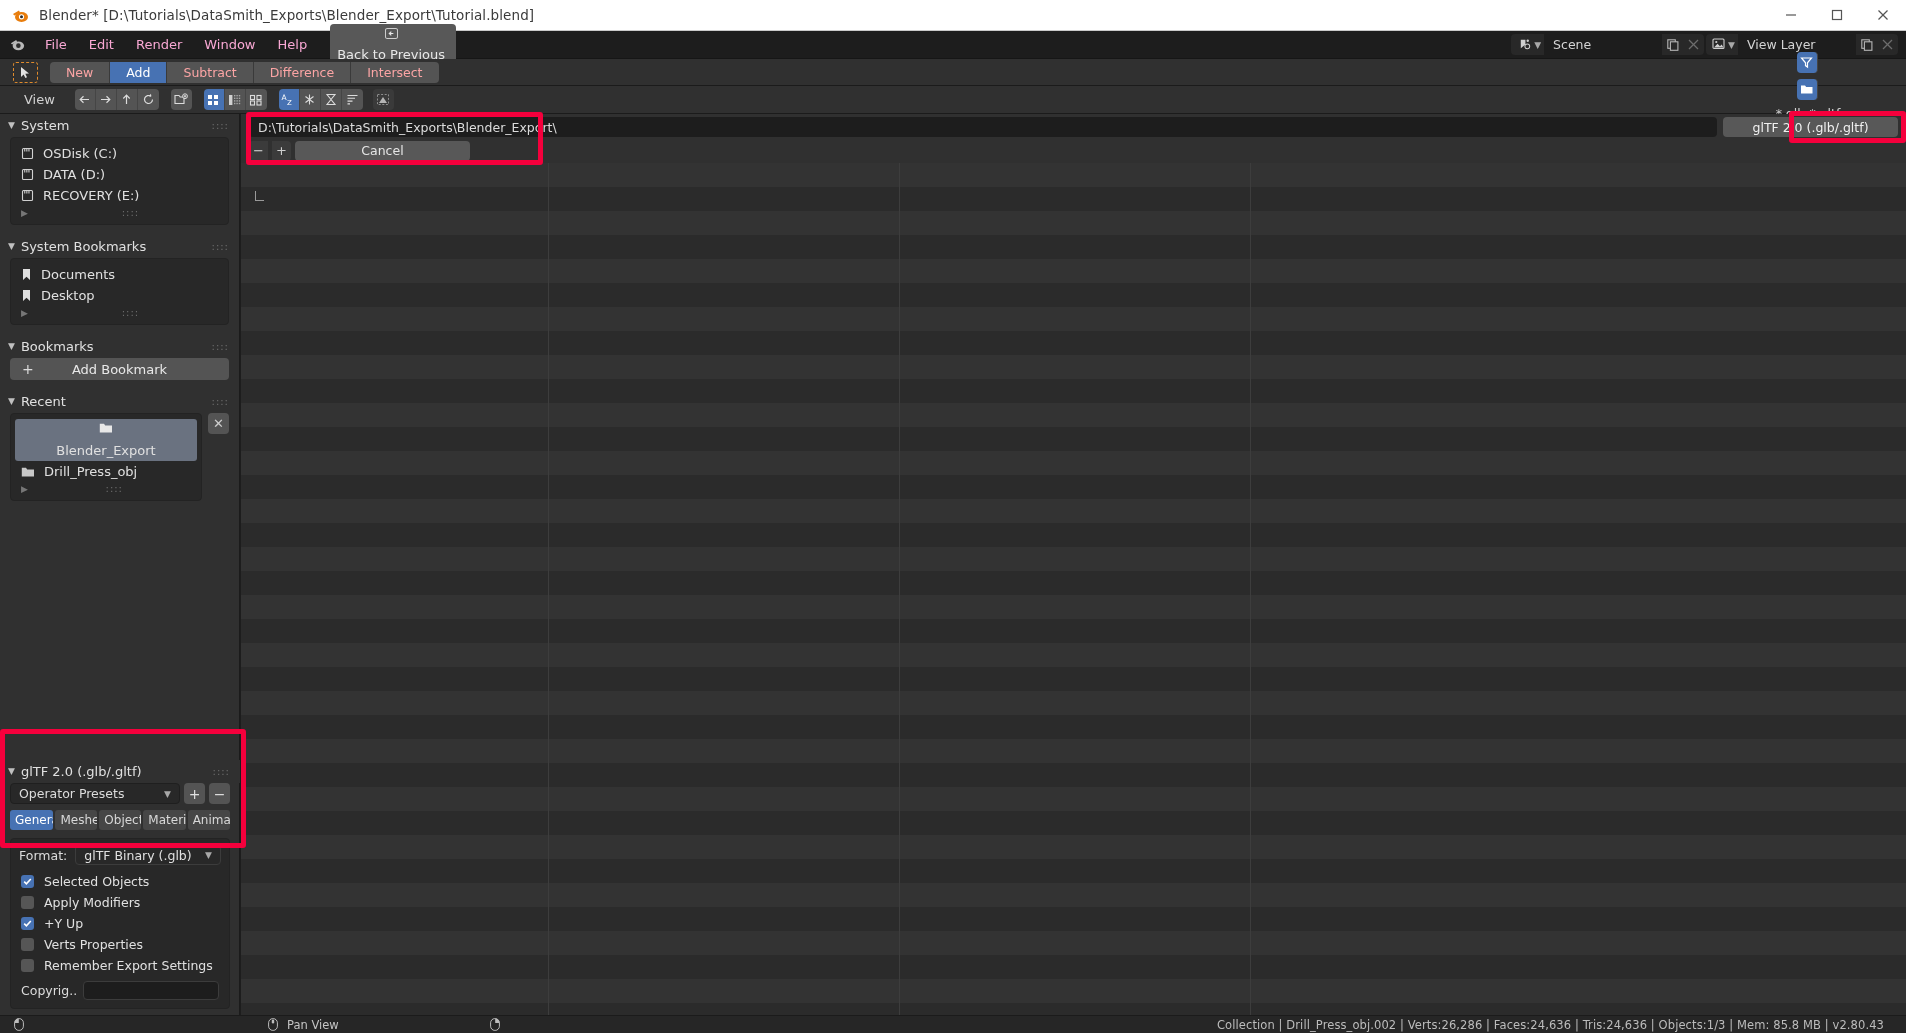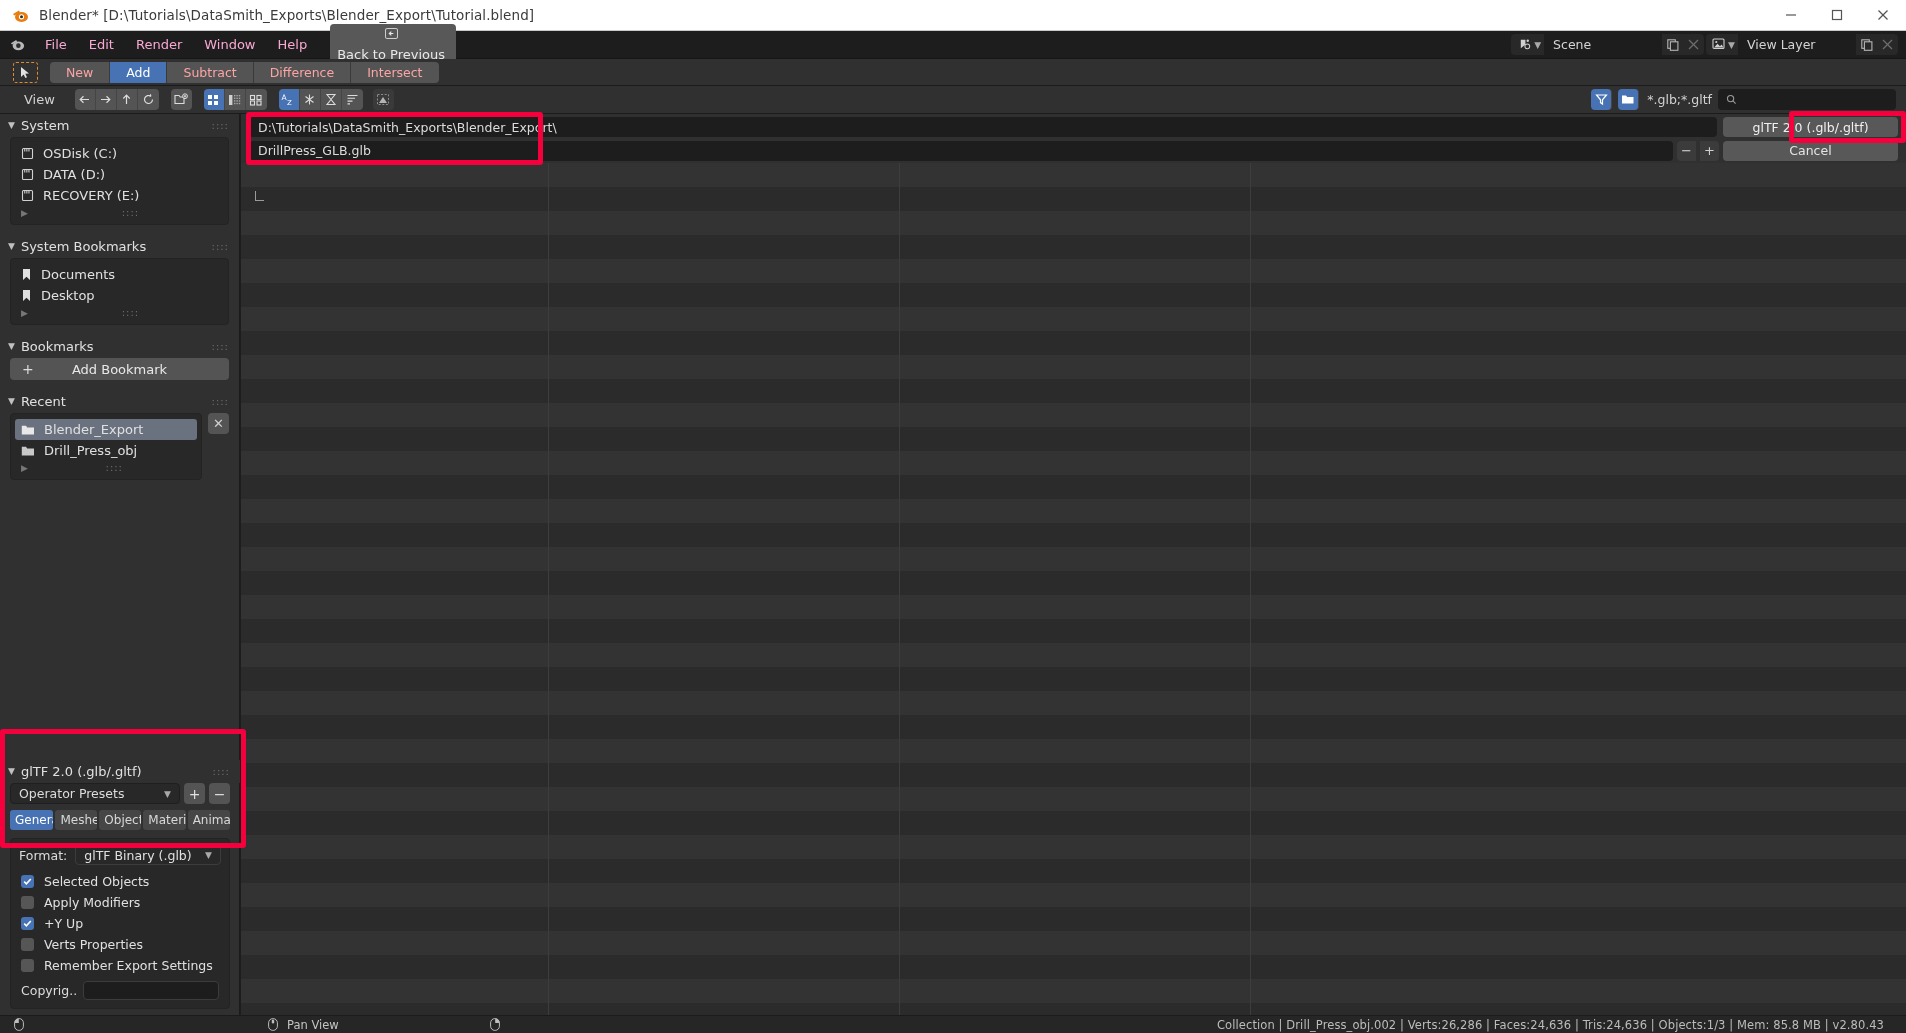--- a/index.html
+++ b/index.html
@@ -79,21 +79,21 @@
     border-bottom: 1px solid #1b1b1b;
   }
   .view-label { margin-left: 16px; color: #d2d2d2; font-size: 13px; padding: 2px 8px; border-radius:3px; }
   .icon-group { display: flex; margin-left: 12px; border-radius: 4px; overflow: hidden; }
   .ibtn {
     width: 21px; height: 21px; background: #545454; display:flex; align-items:center; justify-content:center;
     border-right: 1px solid #454545; color: #dcdcdc;
   }
   .ibtn:last-child { border-right: none; }
   .ibtn.on { background: #4772b3; color: #fff; }
-  .fb-header-right { margin-left: auto; display:flex; align-items:center; gap:6px; padding-right: 10px; }
+  .fb-header-right { margin-left: auto; display:flex; align-items:center; gap:6px; padding-right: 10px; flex-direction: column; }
   .filter-text { color:#d2d2d2; font-size:12.5px; margin-left:2px; }
   .search-box {
     width: 178px; height: 21px; background: #1d1d1d; border-radius: 4px;
     display:flex; align-items:center; padding: 0 8px; color:#8a8a8a; gap:5px;
   }
 
   
   .sidebar {
     position: absolute; top: 114px; left: 0; width: 240px; height: 901px;
     background: #303030; border-right: 1px solid #1b1b1b;
@@ -105,21 +105,21 @@
   .tri { color:#c0c0c0; font-size: 9px; transform: translateY(-1px); }
   .grip { margin-left:auto; color:#6e6e6e; font-size:10px; letter-spacing:1px; line-height: 6px; }
   .panel-box {
     margin: 0 10px 10px 10px; background: #282828; border: 1px solid #232323;
     border-radius: 4px; padding: 5px 4px 2px 4px;
   }
   .row-item {
     display: flex; align-items: center; gap: 9px; padding: 3px 6px; border-radius: 3px;
     color: #e0e0e0; font-size: 13px;
   }
-  .row-item.sel { background: #6a7280; }
+  .row-item.sel { background: #6a7280; flex-direction: column; }
   .row-more { display:flex; align-items:center; padding: 2px 6px 4px 6px; color:#777; font-size:9px; }
   .row-more .dots { margin-left:auto; margin-right:40%; color:#6e6e6e; letter-spacing:1px; line-height:6px; font-size:10px; }
   .addbm {
     margin: 0 10px 10px 10px; height: 22px; background: #545454; border-radius: 4px;
     display: flex; align-items: center; justify-content: center; color: #e8e8e8; font-size: 13px;
     position: relative;
   }
   .addbm .plus { position: absolute; left: 12px; font-size: 14px; color:#dcdcdc; }
   .recent-wrap { display:flex; align-items:flex-start; margin: 0 10px 10px 10px; gap: 6px; }
   .recent-box { flex: 1; background:#282828; border:1px solid #232323; border-radius:4px; padding:5px 4px 2px 4px; }
@@ -668,23 +668,20 @@
   <div class="main">
     <div class="pathrow">
       <div class="path-field">
         <span>D:\Tutorials\DataSmith_Exports\Blender_Export\</span>
       </div>
       <div class="exp-btn">
         <span>glTF 2.0 (.glb/.gltf)</span>
       </div>
     </div>
     <div class="namerow">
-      <div class="name-field">
-        <span>DrillPress_GLB.glb</span>
-      </div>
       <span class="pm left">
         <span>−</span>
       </span>
       <span class="pm right">
         <span>+</span>
       </span>
       <div class="cancel-btn">
         <span>Cancel</span>
       </div>
     </div>

